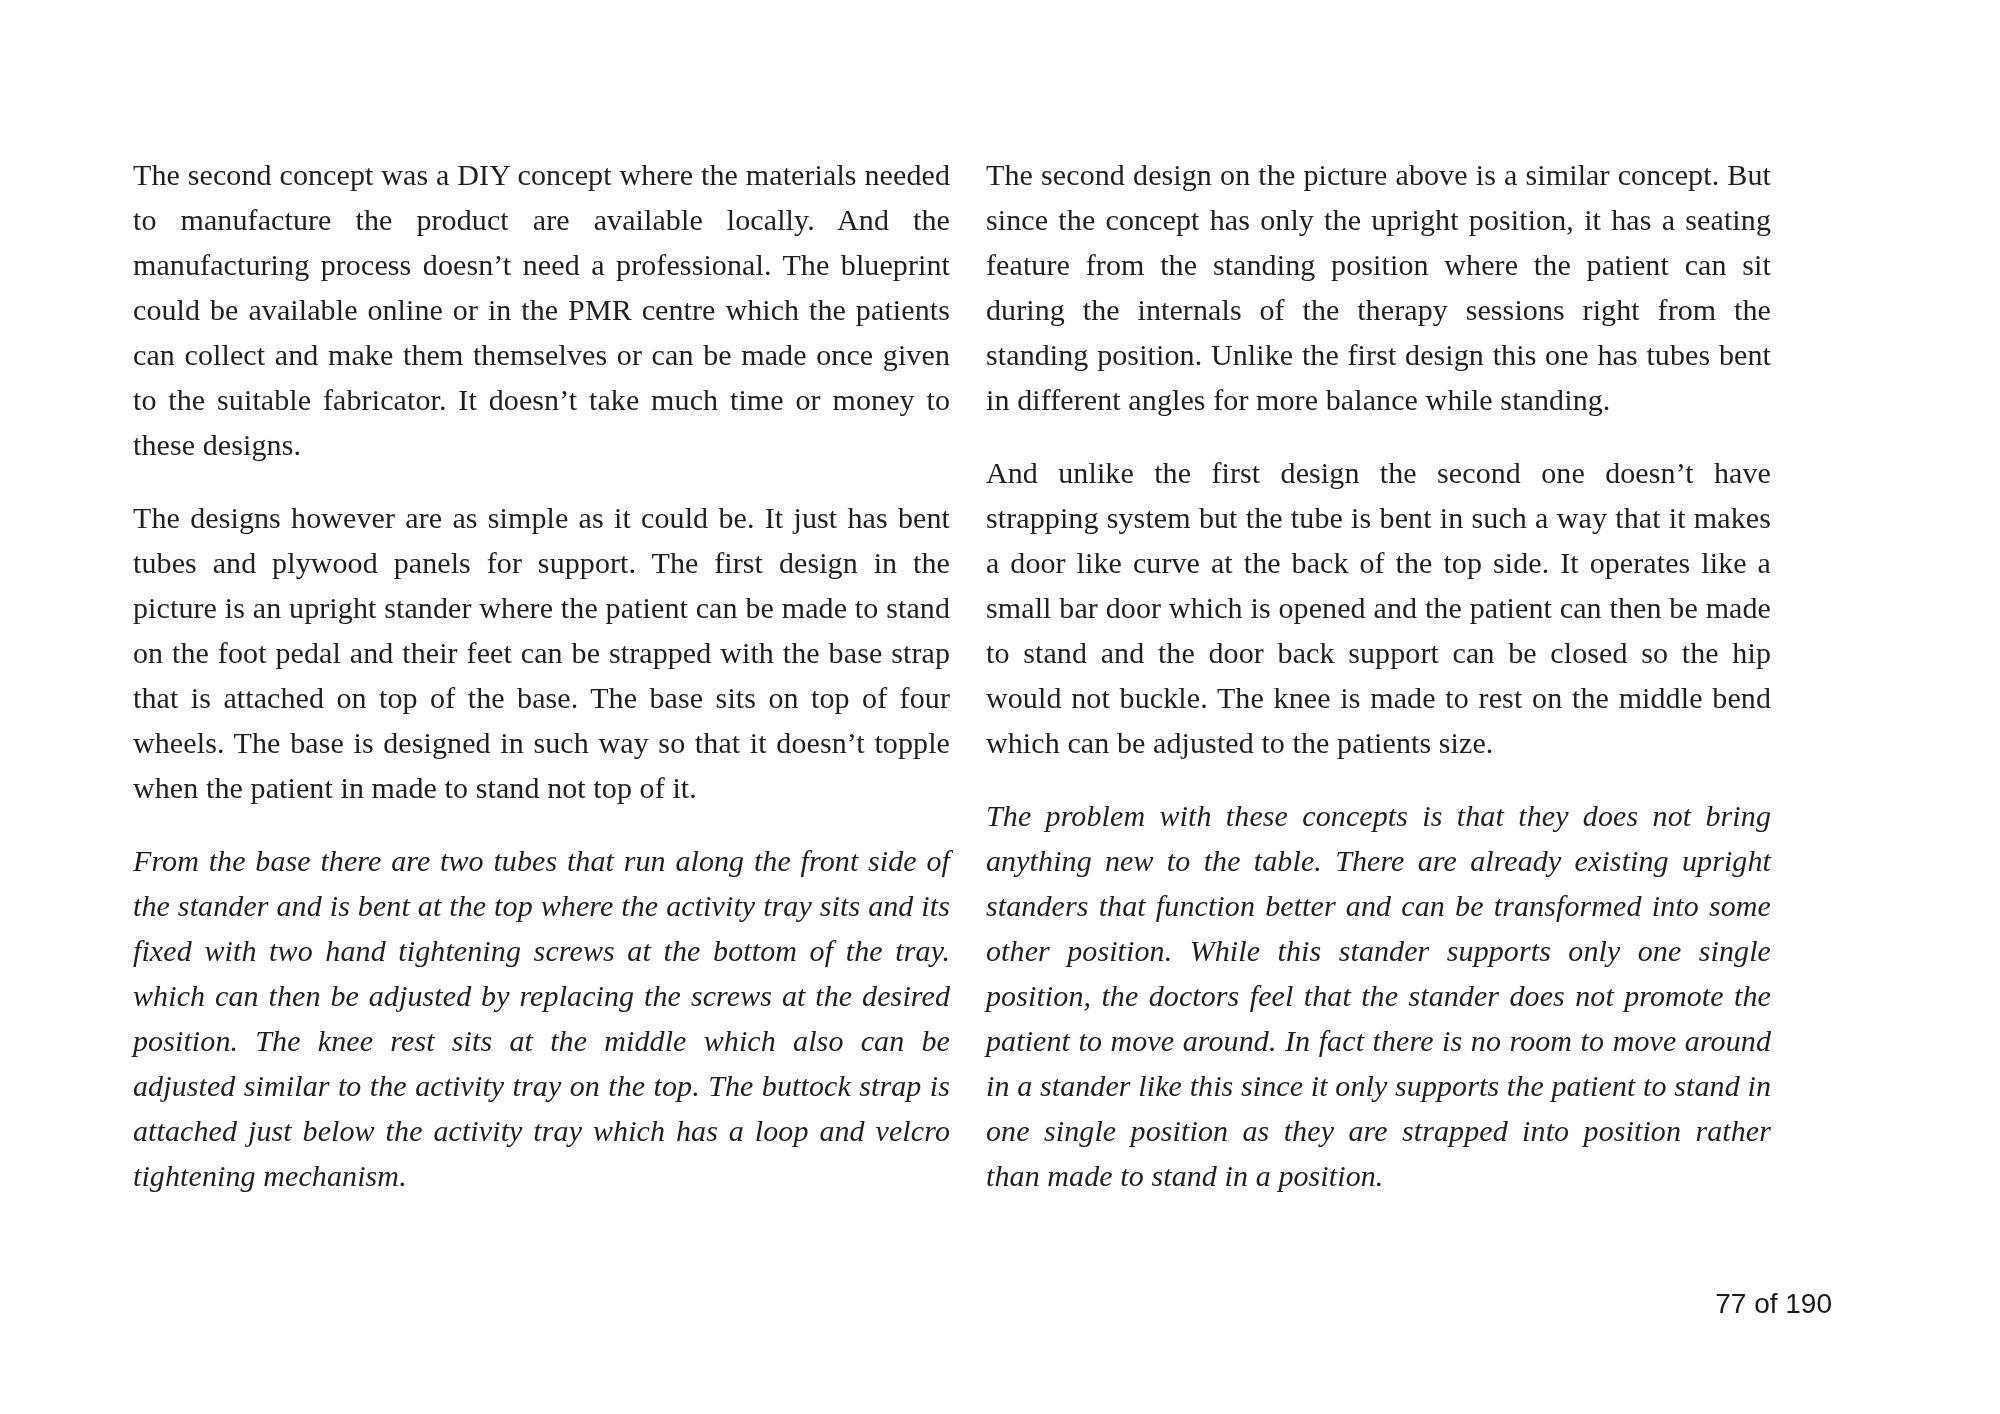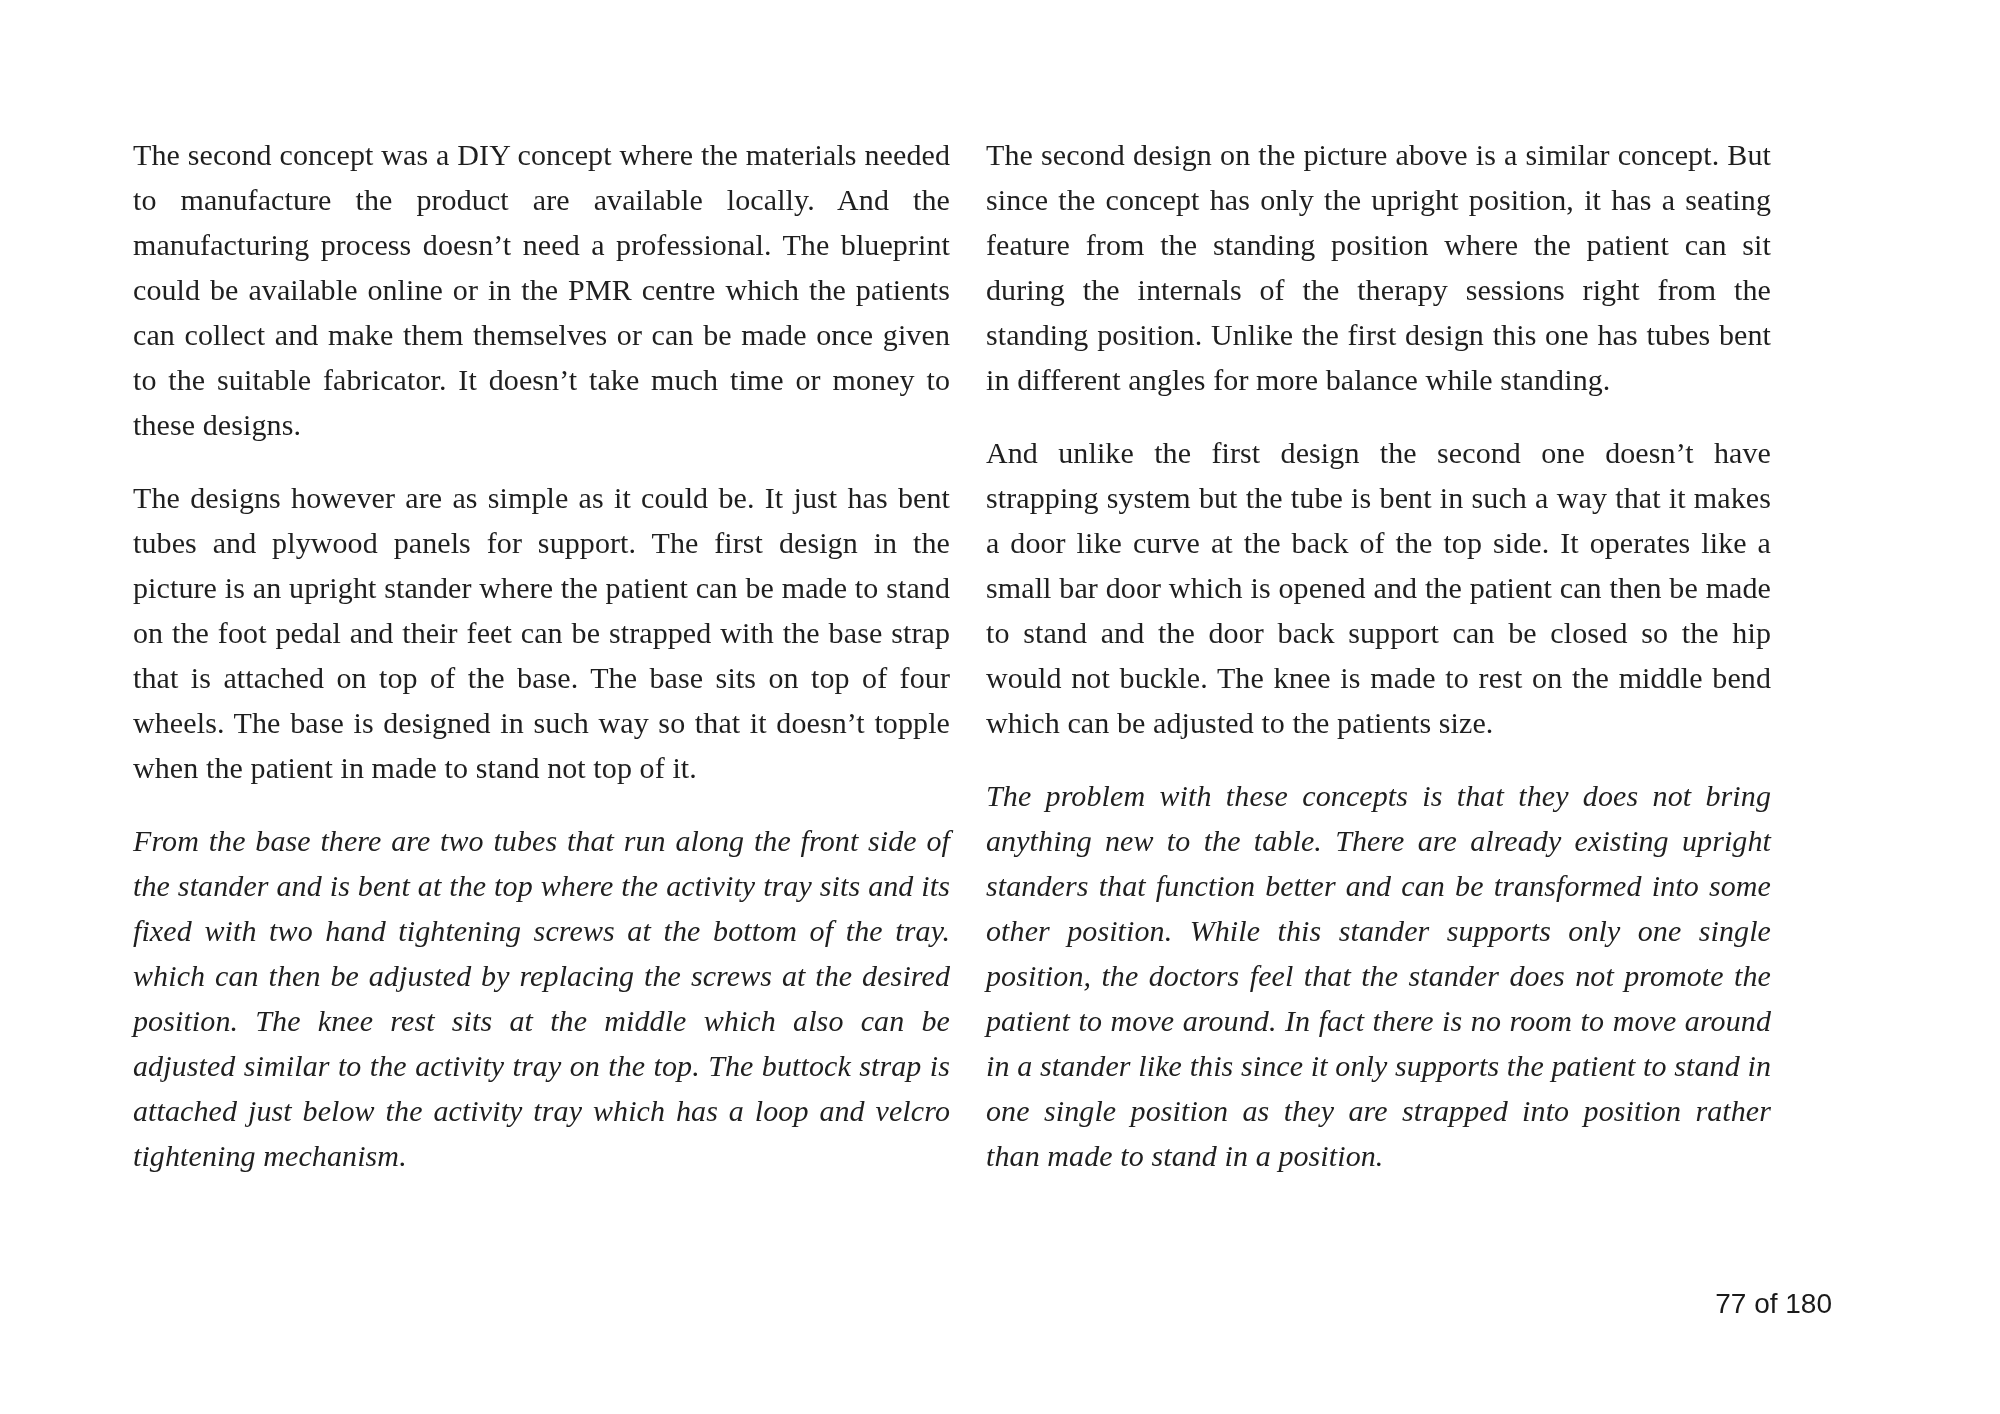--- a/index.html
+++ b/index.html
@@ -16,21 +16,21 @@
     overflow: hidden;
   }
   .page {
     position: absolute;
     inset: 0;
     background: #ffffff;
   }
   .text-block {
     position: absolute;
     left: 133px;
-    top: 132px;
+    top: 152px;
     width: 1697px;
     display: grid;
     grid-template-columns: 817px 785px;
     column-gap: 95px;
     gap: 36px;
   }
   .col p {
     margin: 0 0 28px 0;
     font-size: 30px;
     line-height: 45px;
@@ -66,15 +66,15 @@
     </div>
 
     <div class="col">
       <p>The second design on the picture above is a similar concept. But since the concept has only the upright position, it has a seating feature from the standing position where the patient can sit during the internals of the therapy sessions right from the standing position. Unlike the first design this one has tubes bent in different angles for more balance while standing.</p>
       <p>And unlike the first design the second one doesn’t have strapping system but the tube is bent in such a way that it makes a door like curve at the back of the top side. It operates like a small bar door which is opened and the patient can then be made to stand and the door back support can be closed so the hip would not buckle. The knee is made to rest on the middle bend which can be adjusted to the patients size.</p>
       <p>The problem with these concepts is that they does not bring anything new to the table. There are already existing upright standers that function better and can be transformed into some other position. While this stander supports only one single position, the doctors feel that the stander does not promote the patient to move around. In fact there is no room to move around in a stander like this since it only supports the patient to stand in one single position as they are strapped into position rather than made to stand in a position.</p>
     </div>
 
   </div>
 
-  <div class="page-number">77 of 180</div>
+  <div class="page-number">77 of 190</div>
 
 </div>
 
 </body></html>

